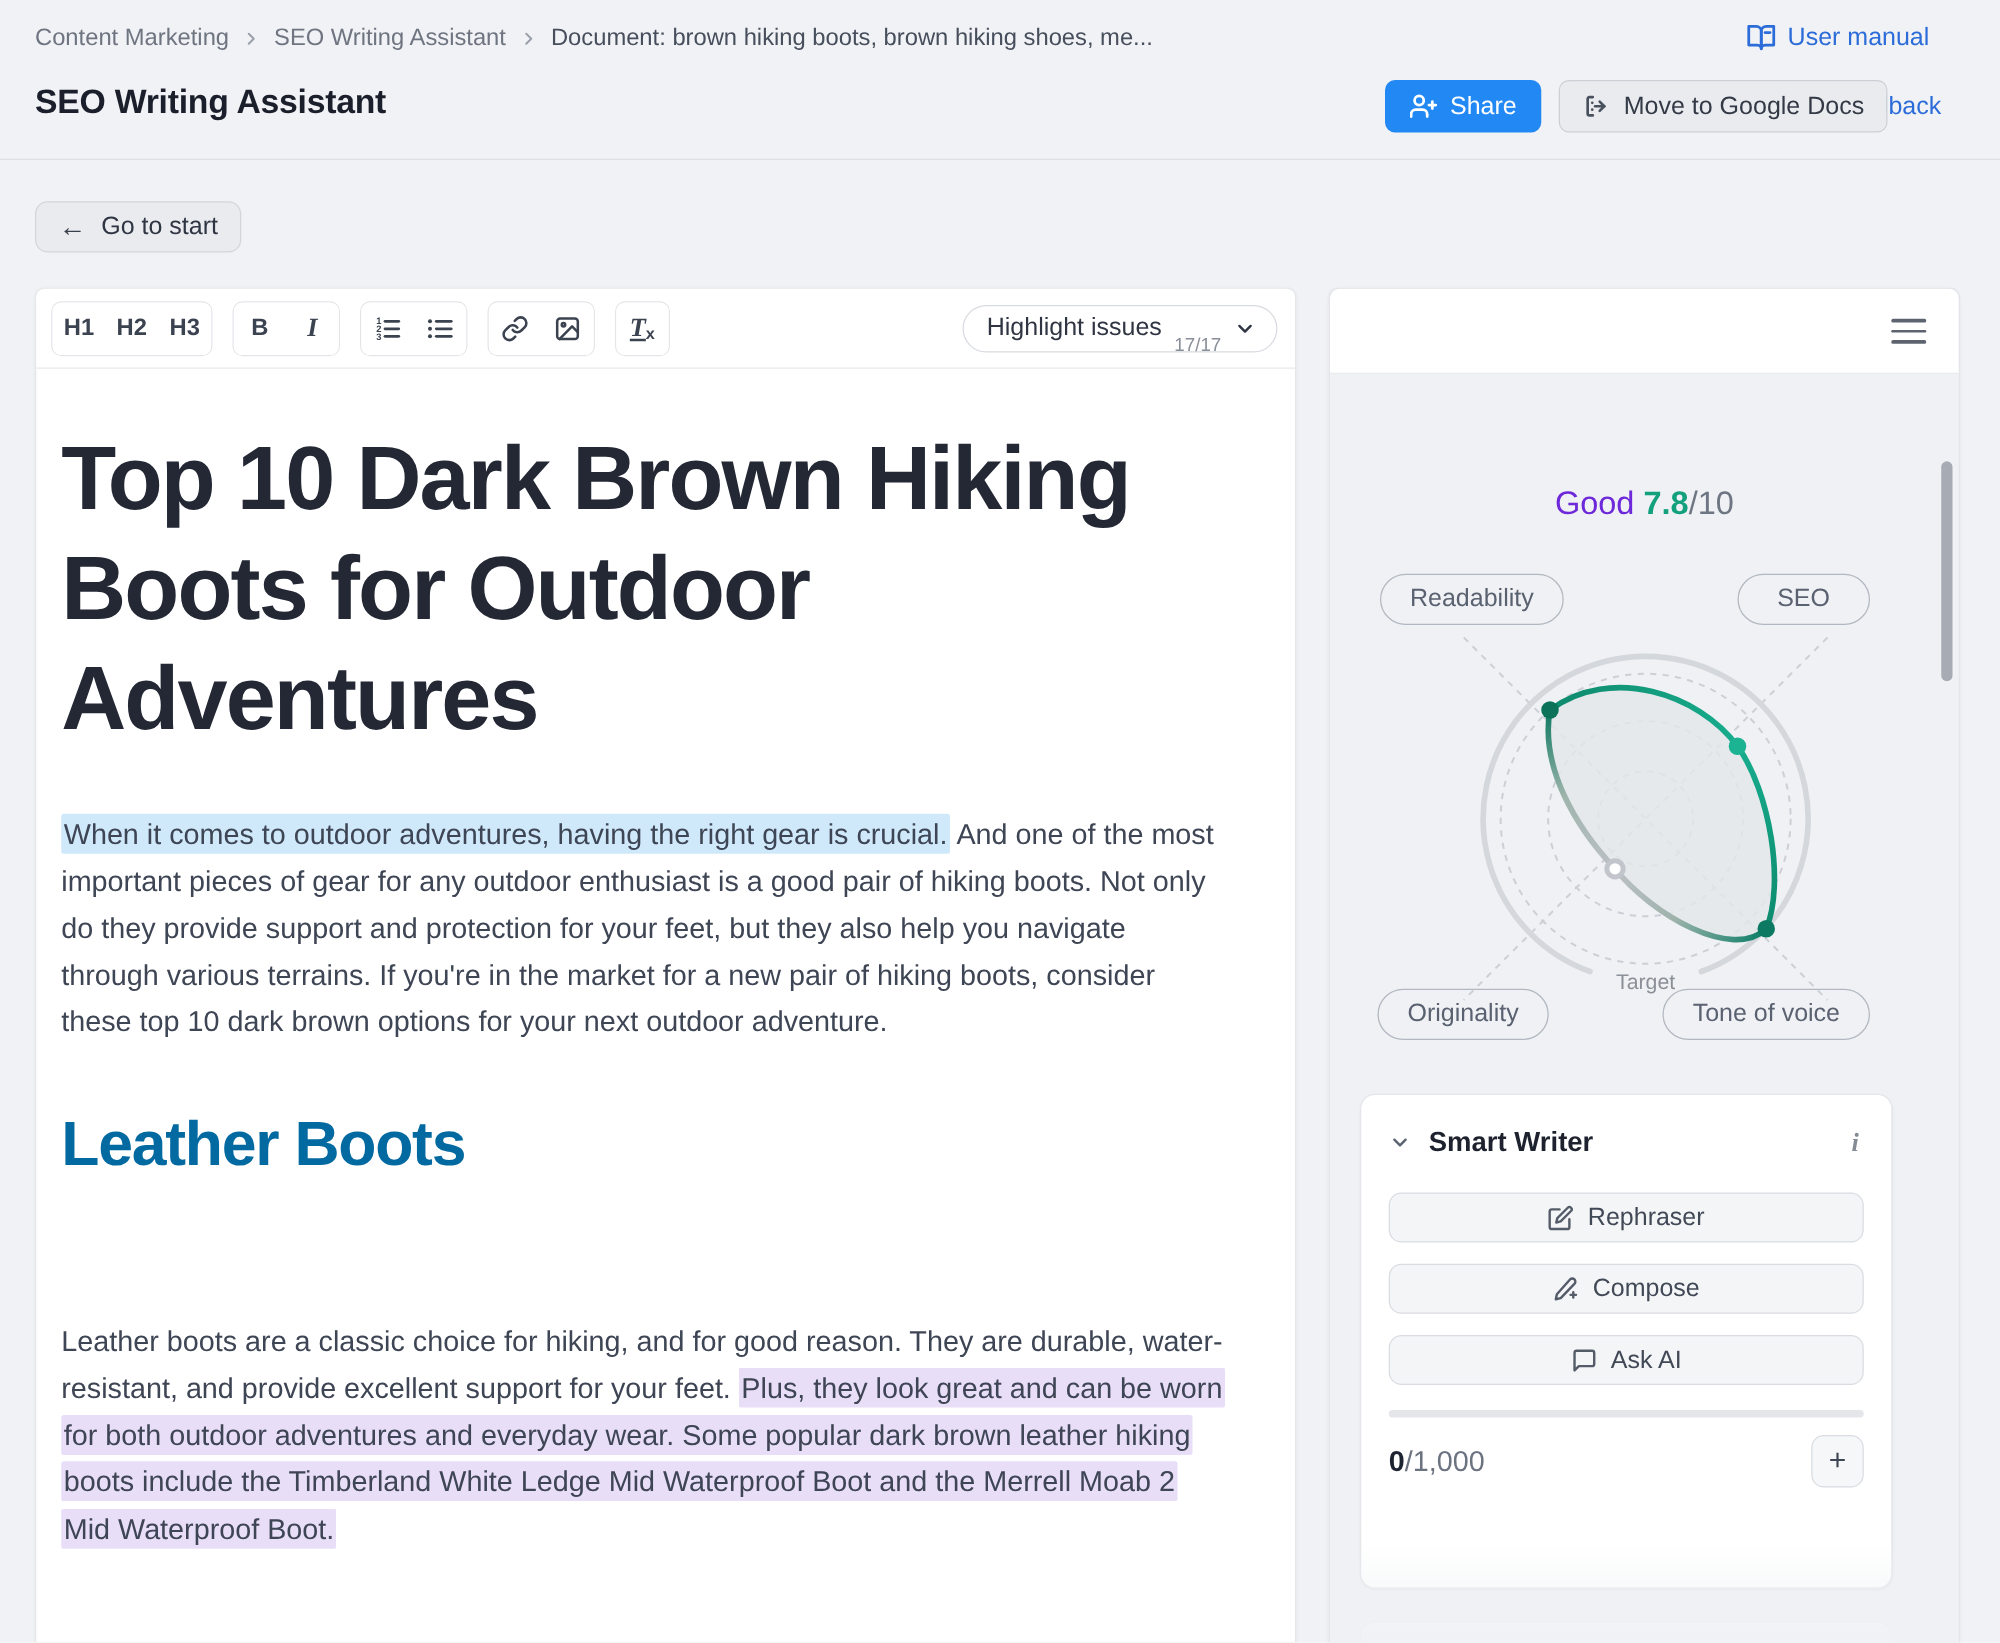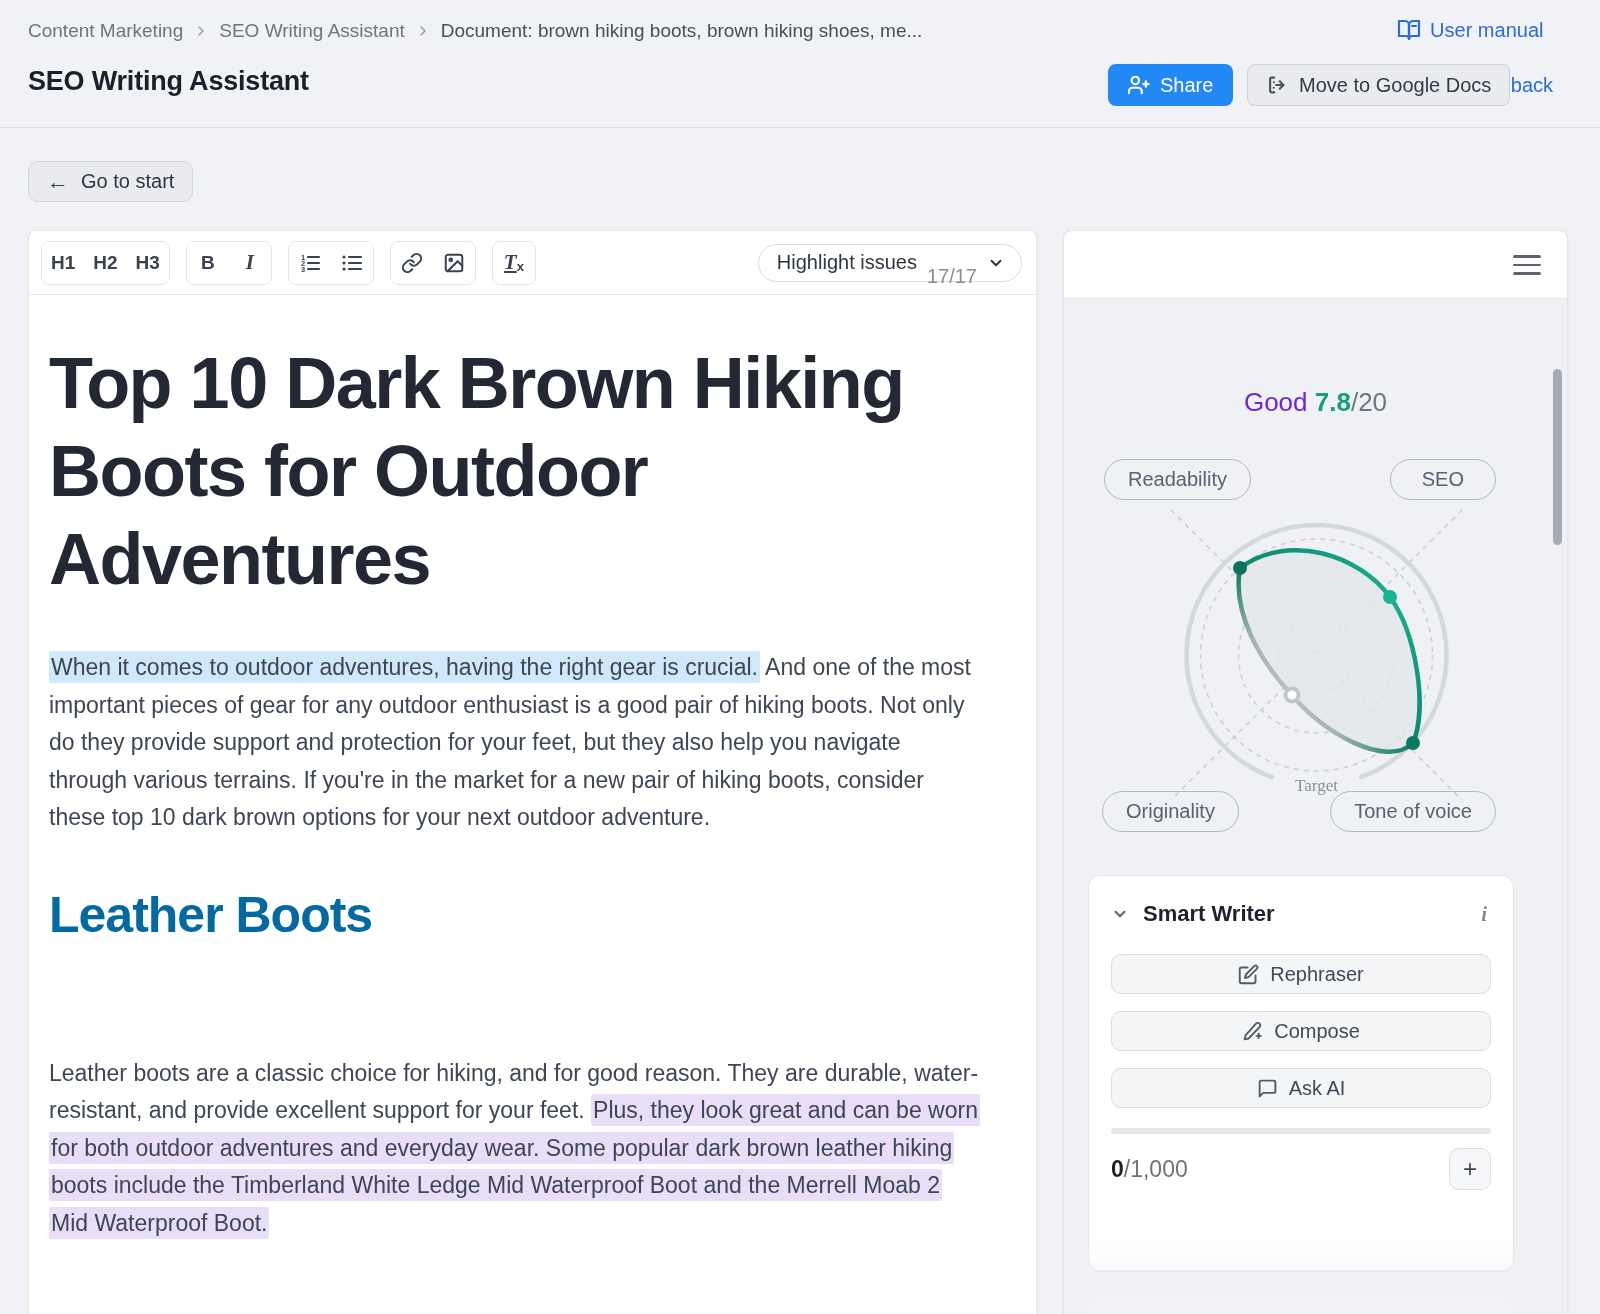--- a/index.html
+++ b/index.html
@@ -37,21 +37,21 @@
   .toolbar { height:64px; border-bottom:1px solid #e7e9ec; display:flex; align-items:center; padding:0 14px 0 12px; background:#fff; }
   .tb-group { display:flex; align-items:stretch; border:1px solid #e3e5e9; border-radius:8px; height:44px; margin-right:16px; overflow:hidden; background:#fff; }
   .tb-btn { min-width:42px; padding:0 9px; display:flex; align-items:center; justify-content:center; background:#fff; border:none; cursor:pointer;
             color:#3b4250; font-size:19px; font-weight:700; font-family:inherit; }
   .tb-btn.italic { font-style:italic; font-family:"Liberation Serif", serif; font-size:21px; }
   .tx-t { font-style:italic; font-family:"Liberation Serif", serif; text-decoration:underline; font-size:21px; }
   .tx-x { font-size:13px; font-weight:700; margin-top:8px; }
   .hl-dropdown { margin-left:auto; height:38px; border:1px solid #d8dbe0; border-radius:20px; display:flex; align-items:center; gap:10px;
                  padding:0 16px 0 18px; background:#fff; cursor:pointer; font-family:inherit; }
   .hl-dropdown .lbl { font-size:20px; color:#2f3542; }
-  .hl-dropdown .cnt { font-size:20px; color:#8a8f99;margin-top:28px; }
+  .hl-dropdown .cnt { font-size:15px; color:#8a8f99;margin-top:28px; }
 
   .doc { padding:18px 20px 0 20px; }
   .doc h1 { font-size:72px; line-height:88px; font-weight:700; letter-spacing:-1.5px; color:#232834; max-width:900px; margin-top:26px; }
   .doc h2 { font-size:50px; line-height:60px; font-weight:700; letter-spacing:-1px; color:#0369a1; margin-top:48px; }
   .doc p { font-size:23px; line-height:37.5px; color:#3e4554; max-width:930px; margin-top:46px; }
   .spacer-line { height:64px; }
   .hl-blue { background:#cfe9fb; padding:3px 2px; border-radius:2px; -webkit-box-decoration-break:clone; box-decoration-break:clone; }
   .hl-purple { background:#e9def8; padding:3px 2px; border-radius:2px; -webkit-box-decoration-break:clone; box-decoration-break:clone; }
 
   
@@ -68,21 +68,21 @@
   .score-line .good { color:#6d28d9; }
   .score-line .val { color:#12a17c; font-weight:700; }
   .score-line .max { color:#6f7683; }
 
   .pill { position:absolute; border:1.5px solid #b2b8c1; border-radius:30px; padding:8px 23px; font-size:20px; color:#5a6170; background:transparent; white-space:nowrap; cursor:default; font-family:inherit; }
   .pill.readability { left:40px; top:160px; }
   .pill.seo { right:71px; top:160px; padding:8px 31px; }
   .pill.originality { left:38px; top:492px; }
   .pill.tone { right:71px; top:492px; }
 
-  .radar-wrap { position:absolute; left:0; top:196px; width:505px; height:320px;font-family:Liberation Serif, serif; }
+  .radar-wrap { position:absolute; left:0; top:196px; width:505px; height:320px; }
 
   .sw-card { position:absolute; left:24px; top:576px; width:426px; height:396px; background:#fff; border:1px solid #e4e6ea; border-radius:12px;
              box-shadow:0 1px 2px rgba(20,30,50,.05); padding:20px 22px 16px 22px; }
   .sw-head { display:flex; align-items:center; height:36px; }
   .sw-head .chev { color:#5b6270; margin-right:14px; display:flex; }
   .sw-head .ttl { font-size:22px; font-weight:700; color:#1d222e; }
   .sw-head .info { margin-left:auto; color:#858b94; font-family:"Liberation Serif", serif; font-style:italic; font-weight:700; font-size:21px; cursor:pointer; padding:0 4px; }
   .sw-btn { width:100%; height:40px; margin-top:17px; background:#f4f5f7; border:1px solid #d9dce1; border-radius:10px; color:#424956; font-size:20px;
             display:flex; align-items:center; justify-content:center; gap:11px; cursor:pointer; font-family:inherit; }
   .sw-btn:first-of-type { margin-top:22px; }
@@ -274,21 +274,21 @@
           <span></span>
           <span></span>
       </button>
     </div>
 
     <div class="panel-body">
       <div class="scroll-thumb"></div>
 
       <div class="score-line">
         <span class="good">Good</span>
-        <span class="val">7.8</span><span class="max">/20</span>
+        <span class="val">7.8</span><span class="max">/10</span>
       </div>
 
       <button class="pill readability">Readability</button>
       <button class="pill seo">SEO</button>
       <button class="pill originality">Originality</button>
       <button class="pill tone">Tone of voice</button>
 
       <div class="radar-wrap">
         <svg width="505" height="320" viewBox="0 0 505 320">
           <defs>

